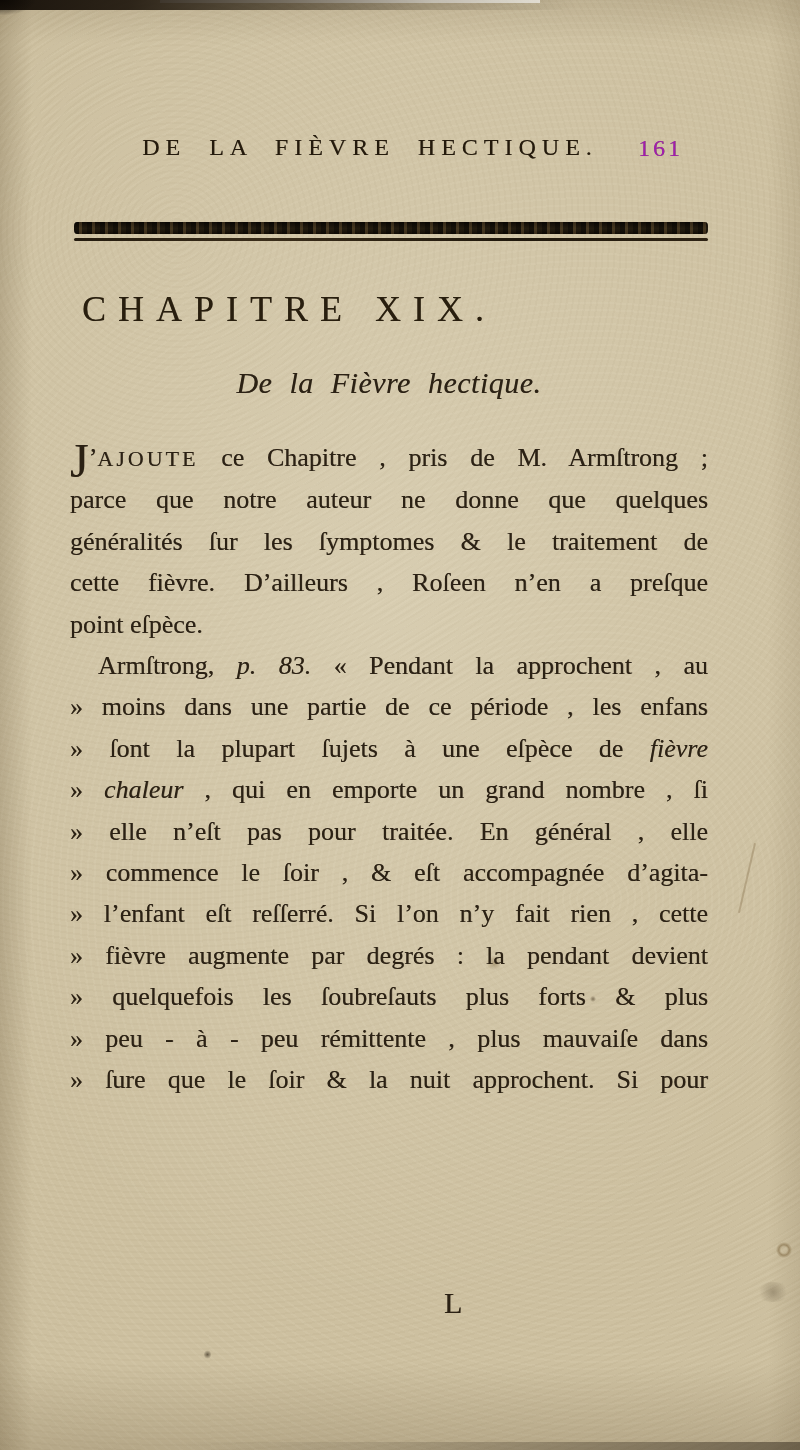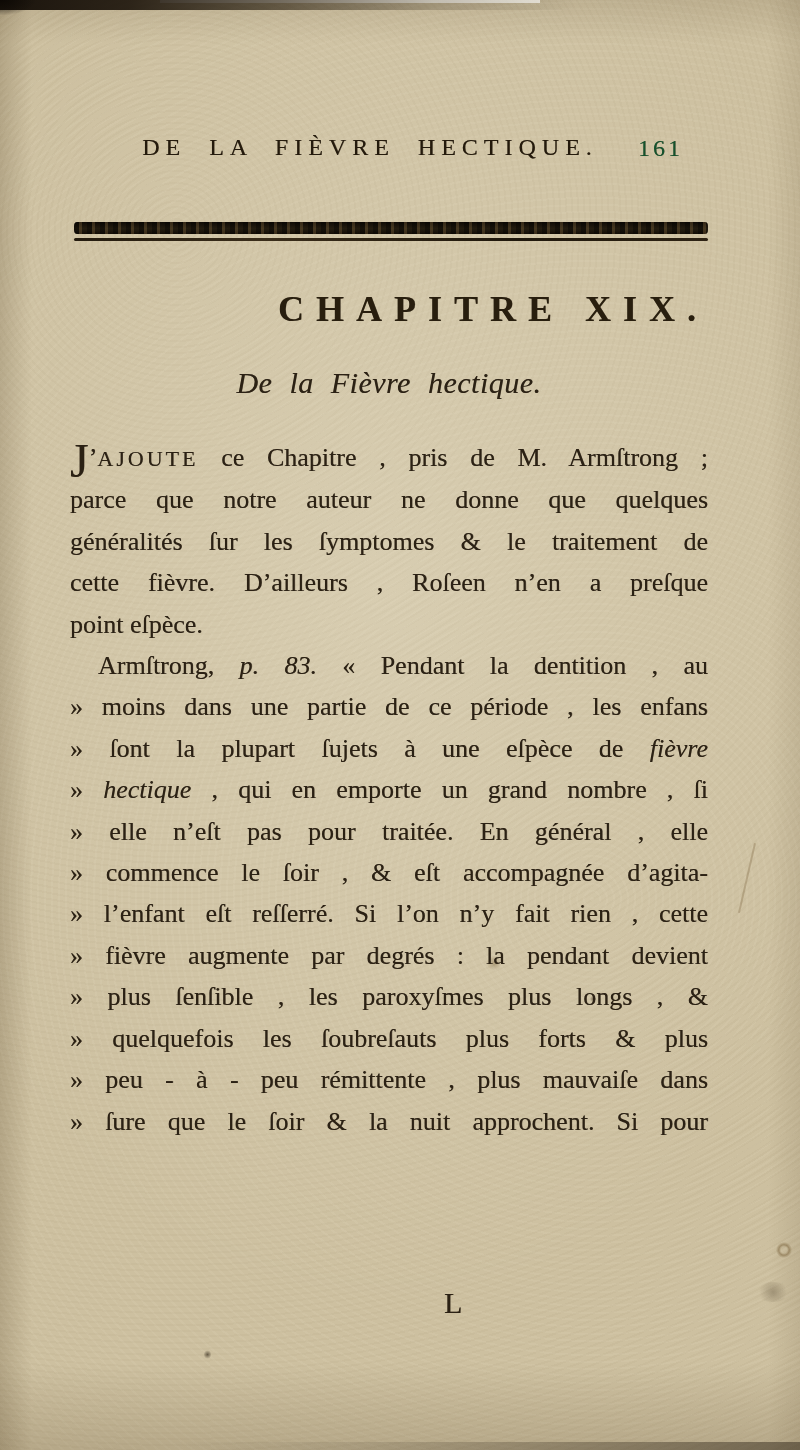--- a/index.html
+++ b/index.html
@@ -40,40 +40,40 @@
   .stain-e { left:590px; top:996px; width:6px; height:6px; background:radial-gradient(circle, rgba(58,44,24,0.55), rgba(58,44,24,0) 75%); }
   .crease-right { position:absolute; left:746px; top:842px; width:2px; height:72px;
     background:rgba(120,95,58,0.32); transform:rotate(13deg); border-radius:2px; }
 
   
   .running-header { position:absolute; top:134px; left:0; width:800px; height:34px; }
   .running-title {
     position:absolute; left:120px; width:500px; text-align:center; white-space:nowrap;
     font-size:24px; letter-spacing:6px; word-spacing:11px; color:#241a0c;
   }
-  .page-number { position:absolute; left:638px; top:1px; font-size:24px; letter-spacing:3px; color:#14532d; }
+  .page-number { position:absolute; left:638px; top:1px; font-size:24px; letter-spacing:3px; color:#a21caf; }
 
   
   .rule-block { position:absolute; left:74px; top:222px; width:634px; }
   .rule-thick {
     height:12px; border-radius:3px/4px;
     background-color:#1f1810;
     background-image:
       repeating-linear-gradient(90deg, rgba(0,0,0,0.5) 0 5px, rgba(125,100,62,0.32) 5px 8px, rgba(0,0,0,0.22) 8px 13px),
       linear-gradient(180deg, #140e06, #2d2414 55%, #181007);
   }
   .rule-thin {
     height:3px; margin-top:4px; border-radius:2px;
     background:linear-gradient(90deg, #241b0e, #3a2d1a 30%, #20180c 70%, #2e2314);
   }
 
   
   .chapter-heading {
-    position:absolute; top:288px; left:70px; width:638px; text-align:right; white-space:nowrap;
-    font-size:36px; letter-spacing:12px; text-indent:12px; color:#281e0e;font-weight:bold;
+    position:absolute; top:288px; left:70px; width:638px; text-align:left; white-space:nowrap;
+    font-size:36px; letter-spacing:12px; text-indent:12px; color:#281e0e;
   }
   .chapter-subtitle {
     position:absolute; top:366px; left:70px; width:638px; text-align:center; white-space:nowrap;
     font-style:italic; font-size:30px; word-spacing:9px; letter-spacing:0.5px; color:#2b2114;
   }
 
   
   .body-text { position:absolute; top:437px; left:70px; width:638px; font-size:26px; line-height:41.4px; }
   .line { text-align:justify; text-align-last:justify; }
   .line.short { text-align-last:left; }
@@ -110,27 +110,26 @@
 
 <div class="chapter-heading inked">CHAPITRE XIX.</div>
 <div class="chapter-subtitle inked">De la Fièvre hectique.</div>
 
 <div class="body-text inked">
     <div class="line"><span class="dropcap">J</span><span>’</span><span class="sc">AJOUTE</span><span> ce Chapitre , pris de M. Armſtrong ;</span></div>
     <div class="line"><span>parce que notre auteur ne donne que quelques</span></div>
     <div class="line"><span>généralités ſur les ſymptomes &amp; le traitement de</span></div>
     <div class="line"><span>cette fièvre. D’ailleurs , Roſeen n’en a preſque</span></div>
     <div class="line short"><span>point eſpèce.</span></div>
-    <div class="line indent"><span>Armſtrong, </span><span class="it">p. 83.</span><span> « Pendant la dentition , au</span></div>
+    <div class="line indent"><span>Armſtrong, </span><span class="it">p. 83.</span><span> « Pendant la approchent , au</span></div>
     <div class="line"><span>» moins dans une partie de ce période , les enfans</span></div>
     <div class="line"><span>» ſont la plupart ſujets à une eſpèce de </span><span class="it">fièvre</span></div>
-    <div class="line"><span>» </span><span class="it">hectique</span><span> , qui en emporte un grand nombre , ſi</span></div>
+    <div class="line"><span>» </span><span class="it">chaleur</span><span> , qui en emporte un grand nombre , ſi</span></div>
     <div class="line"><span>» elle n’eſt pas pour traitée. En général , elle</span></div>
     <div class="line"><span>» commence le ſoir , &amp; eſt accompagnée d’agita-</span></div>
     <div class="line"><span>» l’enfant eſt reſſerré. Si l’on n’y fait rien , cette</span></div>
     <div class="line"><span>» fièvre augmente par degrés : la pendant devient</span></div>
-    <div class="line"><span>» plus ſenſible , les paroxyſmes plus longs , &amp;</span></div>
     <div class="line"><span>» quelquefois les ſoubreſauts plus forts &amp; plus</span></div>
     <div class="line"><span>» peu - à - peu rémittente , plus mauvaiſe dans</span></div>
     <div class="line"><span>» ſure que le ſoir &amp; la nuit approchent. Si pour</span></div>
   </div>
 
 <div class="signature-mark inked">L</div>
 
 </body></html>

